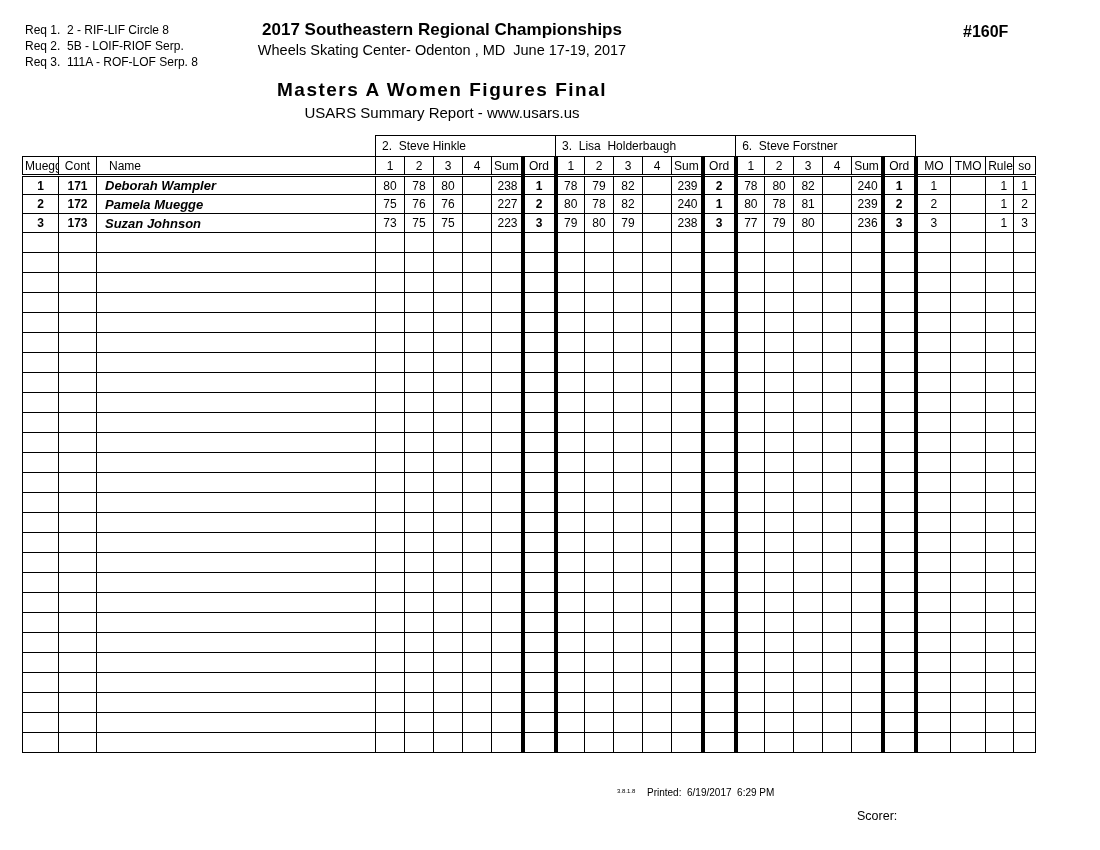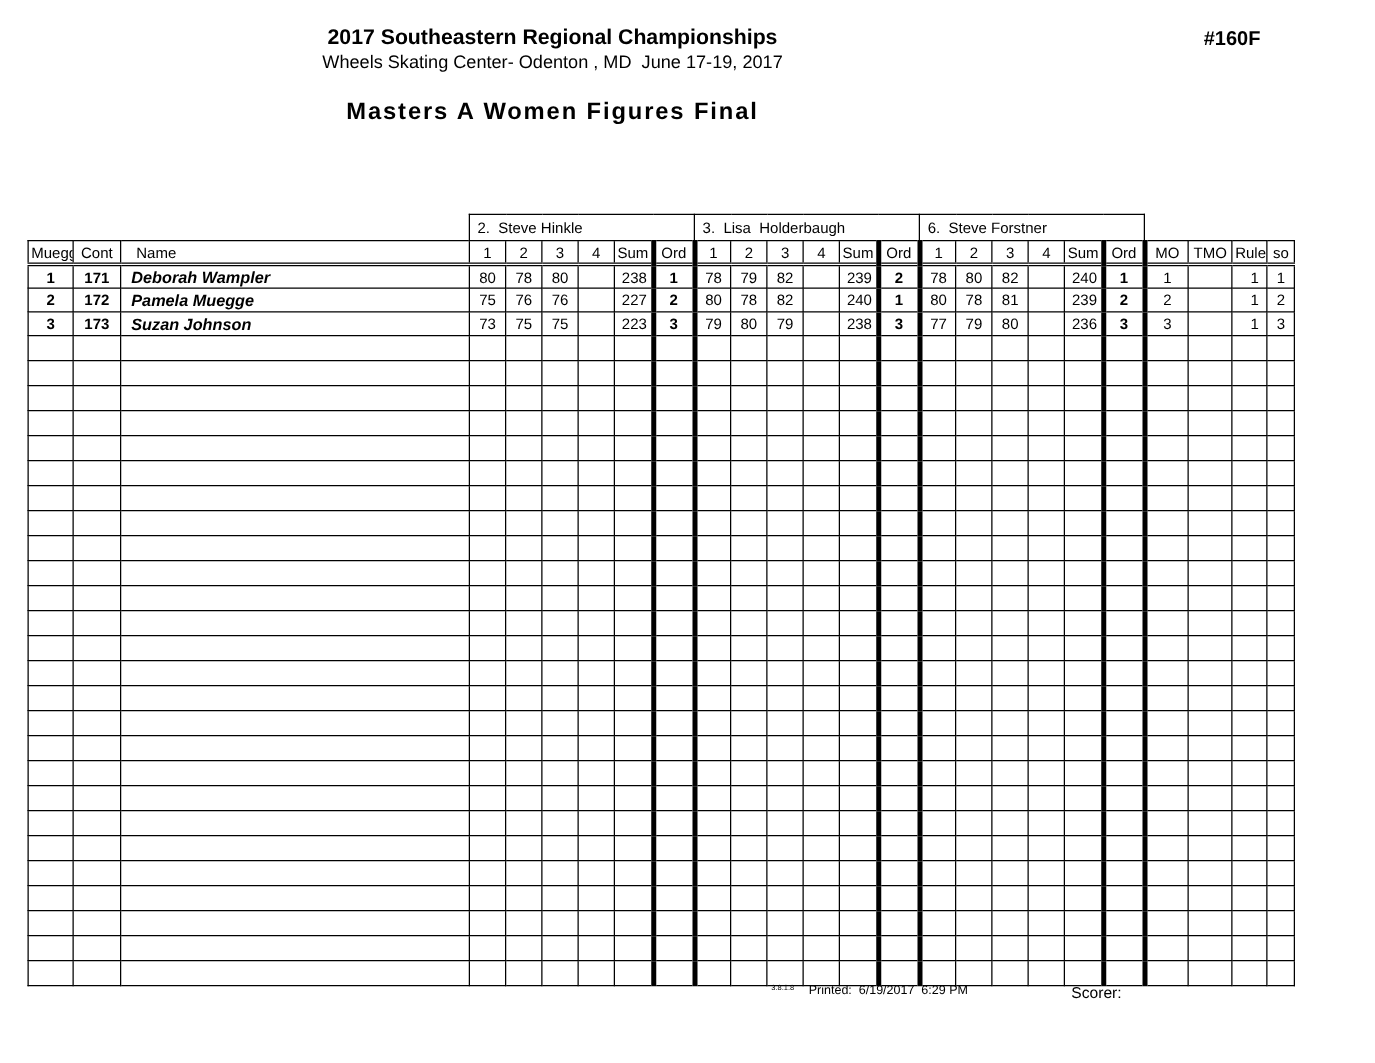--- a/index.html
+++ b/index.html
@@ -17,51 +17,57 @@
   .titles { position:absolute; left:0; top:20px; width:884px; text-align:center; }
   .t-champ  { font-size:17px; font-weight:bold; }
   .t-venue  { font-size:14.5px; margin-top:2px; }
   .t-event  { font-size:19px; font-weight:bold; letter-spacing:1.5px; margin-top:21px; }
   .t-report { font-size:15px; margin-top:3px; }
 
   .event-number { position:absolute; left:963px; top:23px; font-size:16px; font-weight:bold; }
 
   
   .tablewrap { position:absolute; left:22px; top:135px; }
-  table { border-collapse:collapse; table-layout:fixed; width:1013px;margin-top:36px; }
+  table { border-collapse:collapse; table-layout:fixed; width:1013px; }
   td, th {
     border:1px solid #000; padding:0 2px; font-size:12px; font-weight:normal;
     height:19px; overflow:hidden; white-space:nowrap; text-align:center; line-height:1;
   }
   tr.jrow td.nob { border:none; background:transparent; }
   tr.jrow th.judge { height:21px; text-align:left; padding-left:6px; font-weight:normal; white-space:pre; }
   tr.cols th { border-bottom:3px double #000; }
   tr.cols th.c-name { text-align:left; padding-left:12px; }
   td.c-ord, th.c-ord { border-left:4px solid #000; border-right:4px solid #000; }
   tbody td.c-place, tbody td.c-cont, tbody td.c-ord { font-weight:bold; }
   tbody td.c-name { font-weight:bold; text-align:left; padding-left:8px; font-size:13px;font-style:italic; }
   tbody td.c-sum { text-align:right; padding-right:3px; }
   tbody td.c-rule { text-align:right; padding-right:6px; }
   tbody tr.empty td { height:20px; }
 
   
   .footer-version { position:absolute; left:617px; top:788px; font-size:6px; }
   .footer-printed { position:absolute; left:647px; top:787px; font-size:10px; white-space:pre; }
-  .footer-scorer  { position:absolute; left:857px; top:787px; font-size:12.5px; }
+  .footer-scorer  { position:absolute; left:857px; top:809px; font-size:12.5px; }
 </style>
 </head>
 <body>
 
 <div class="page">
 
+  <div class="req-block">
+    <div class="pre">Req 1.  2 - RIF-LIF Circle 8</div>
+    <div class="pre">Req 2.  5B - LOIF-RIOF Serp.</div>
+    <div class="pre">Req 3.  111A - ROF-LOF Serp. 8</div>
+  </div>
 
   <div class="titles">
     <div class="t-champ pre">2017 Southeastern Regional Championships</div>
     <div class="t-venue pre">Wheels Skating Center- Odenton , MD  June 17-19, 2017</div>
     <div class="t-event pre">Masters A Women Figures Final</div>
+    <div class="t-report pre">USARS Summary Report - www.usars.us</div>
   </div>
 
   <div class="event-number">#160F</div>
 
   <div class="tablewrap">
     <table>
       <colgroup>
         <col style="width:36px">
           <col style="width:38px">
           <col style="width:279px">

